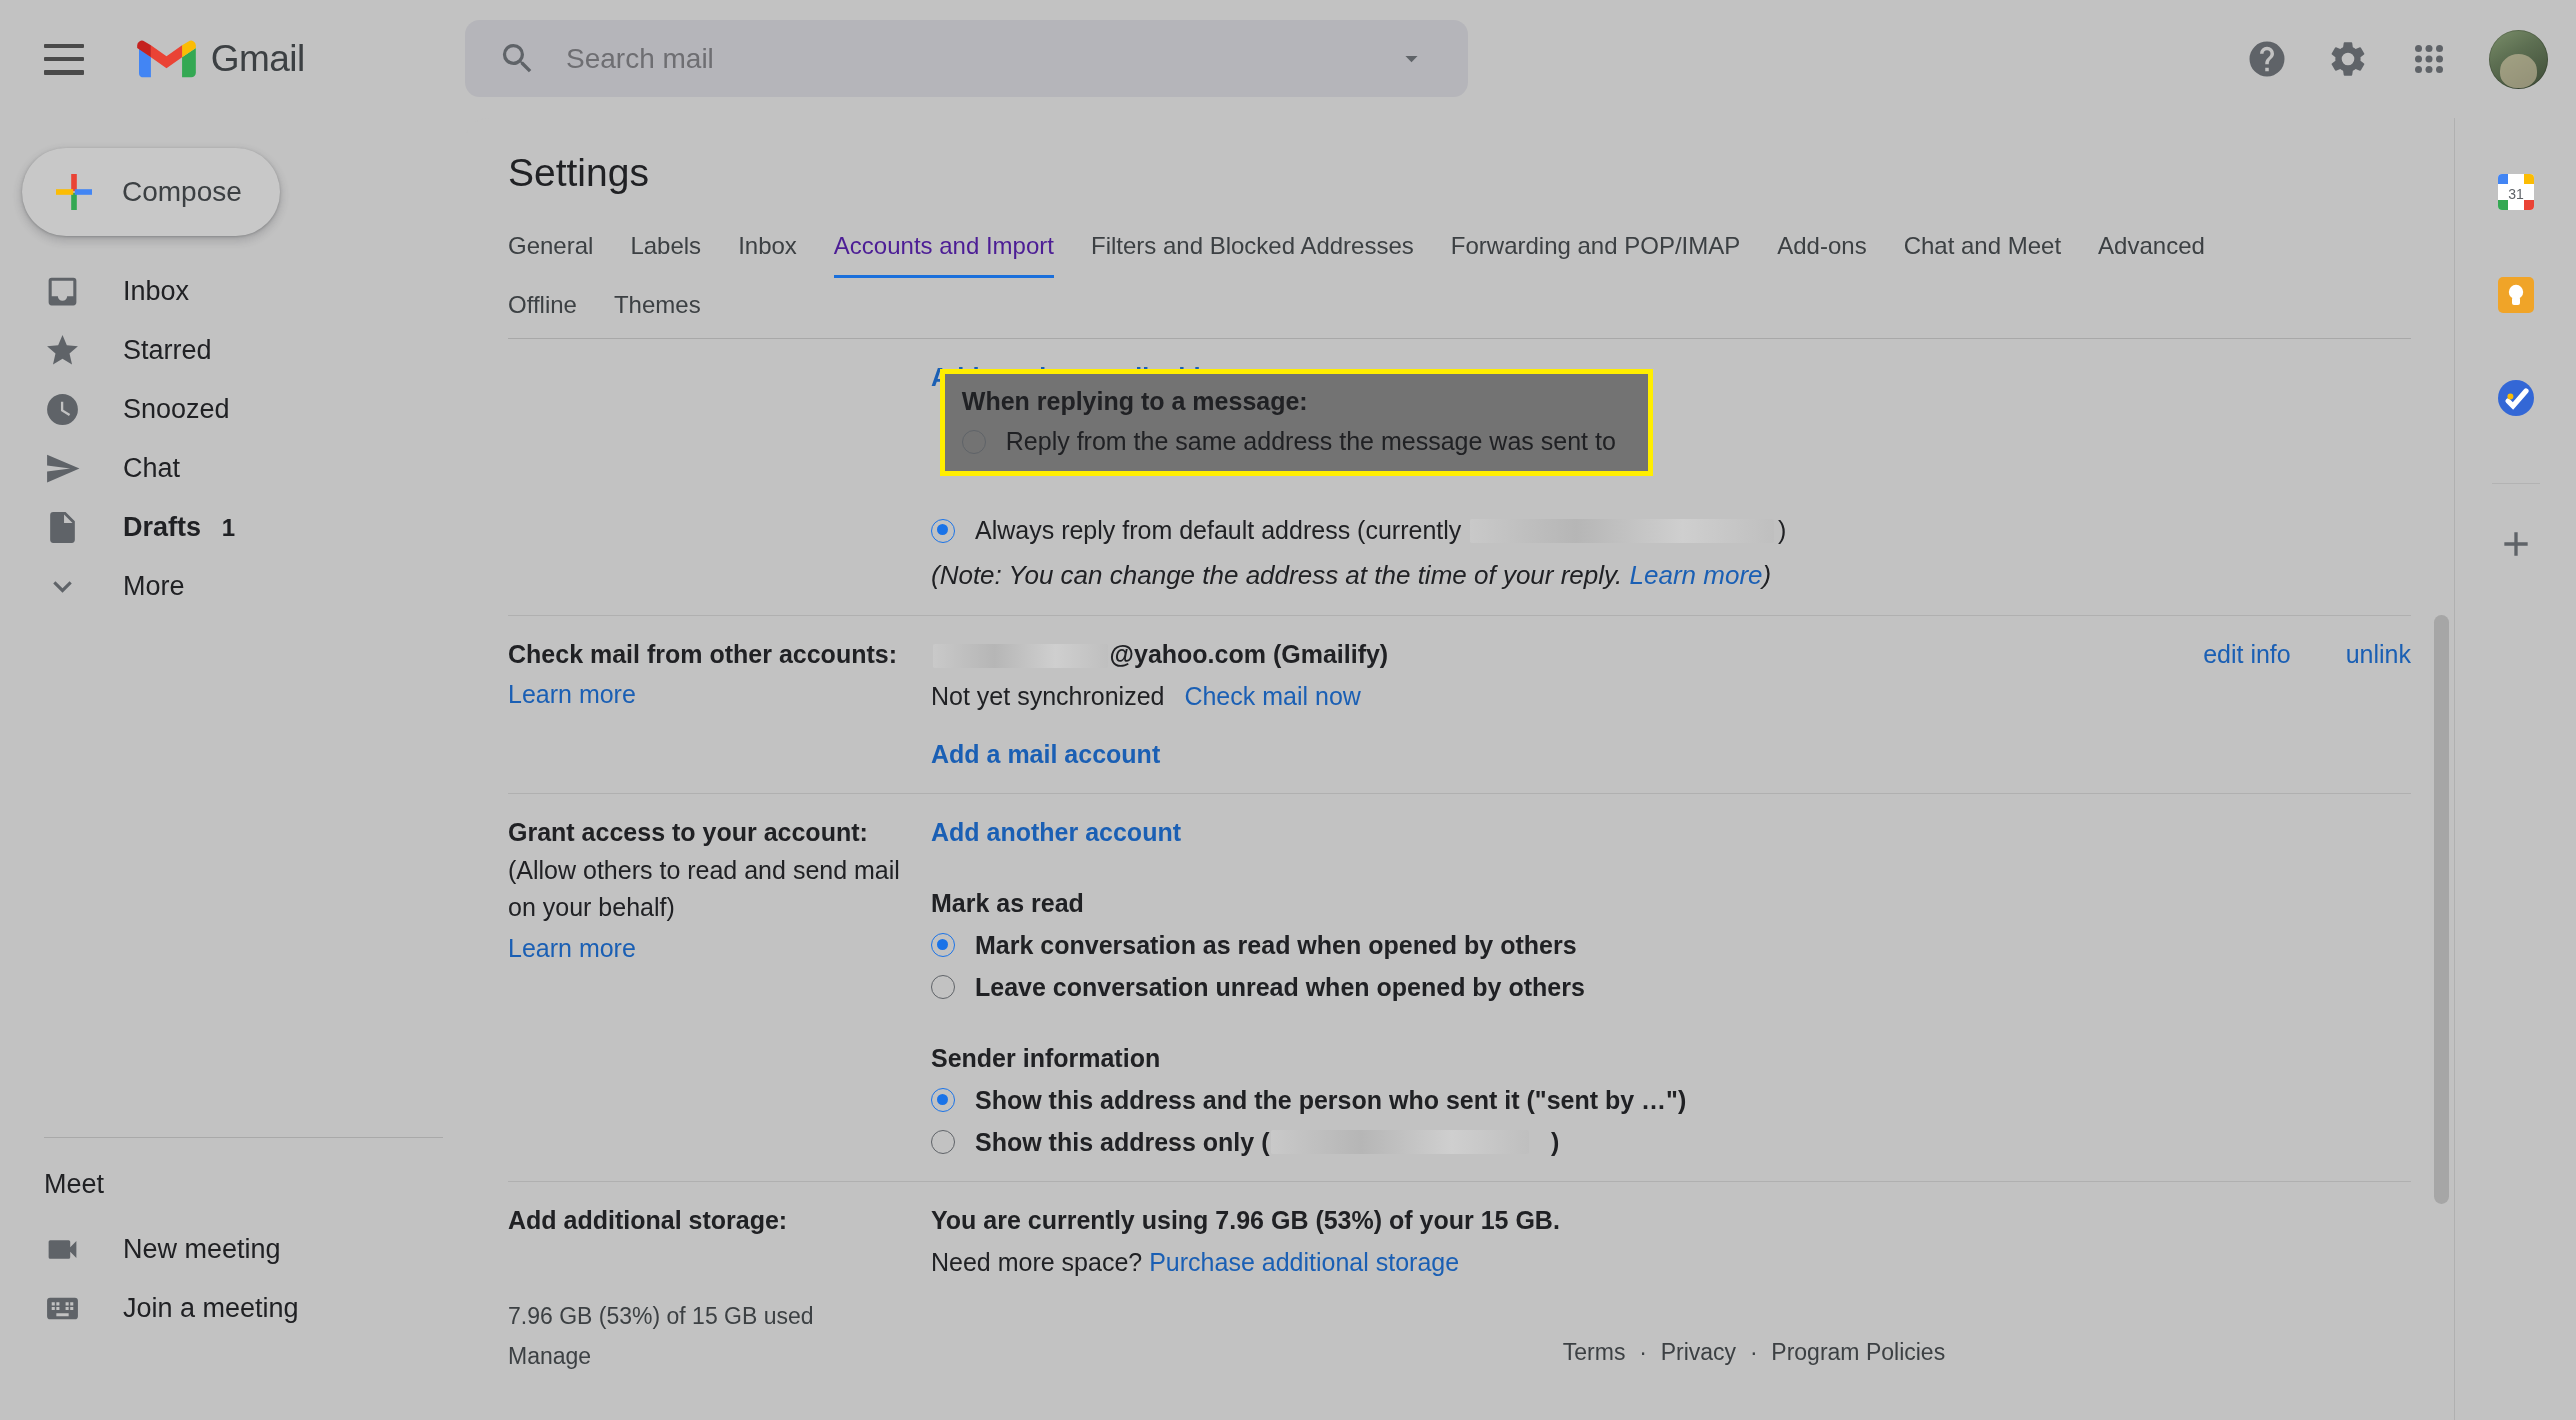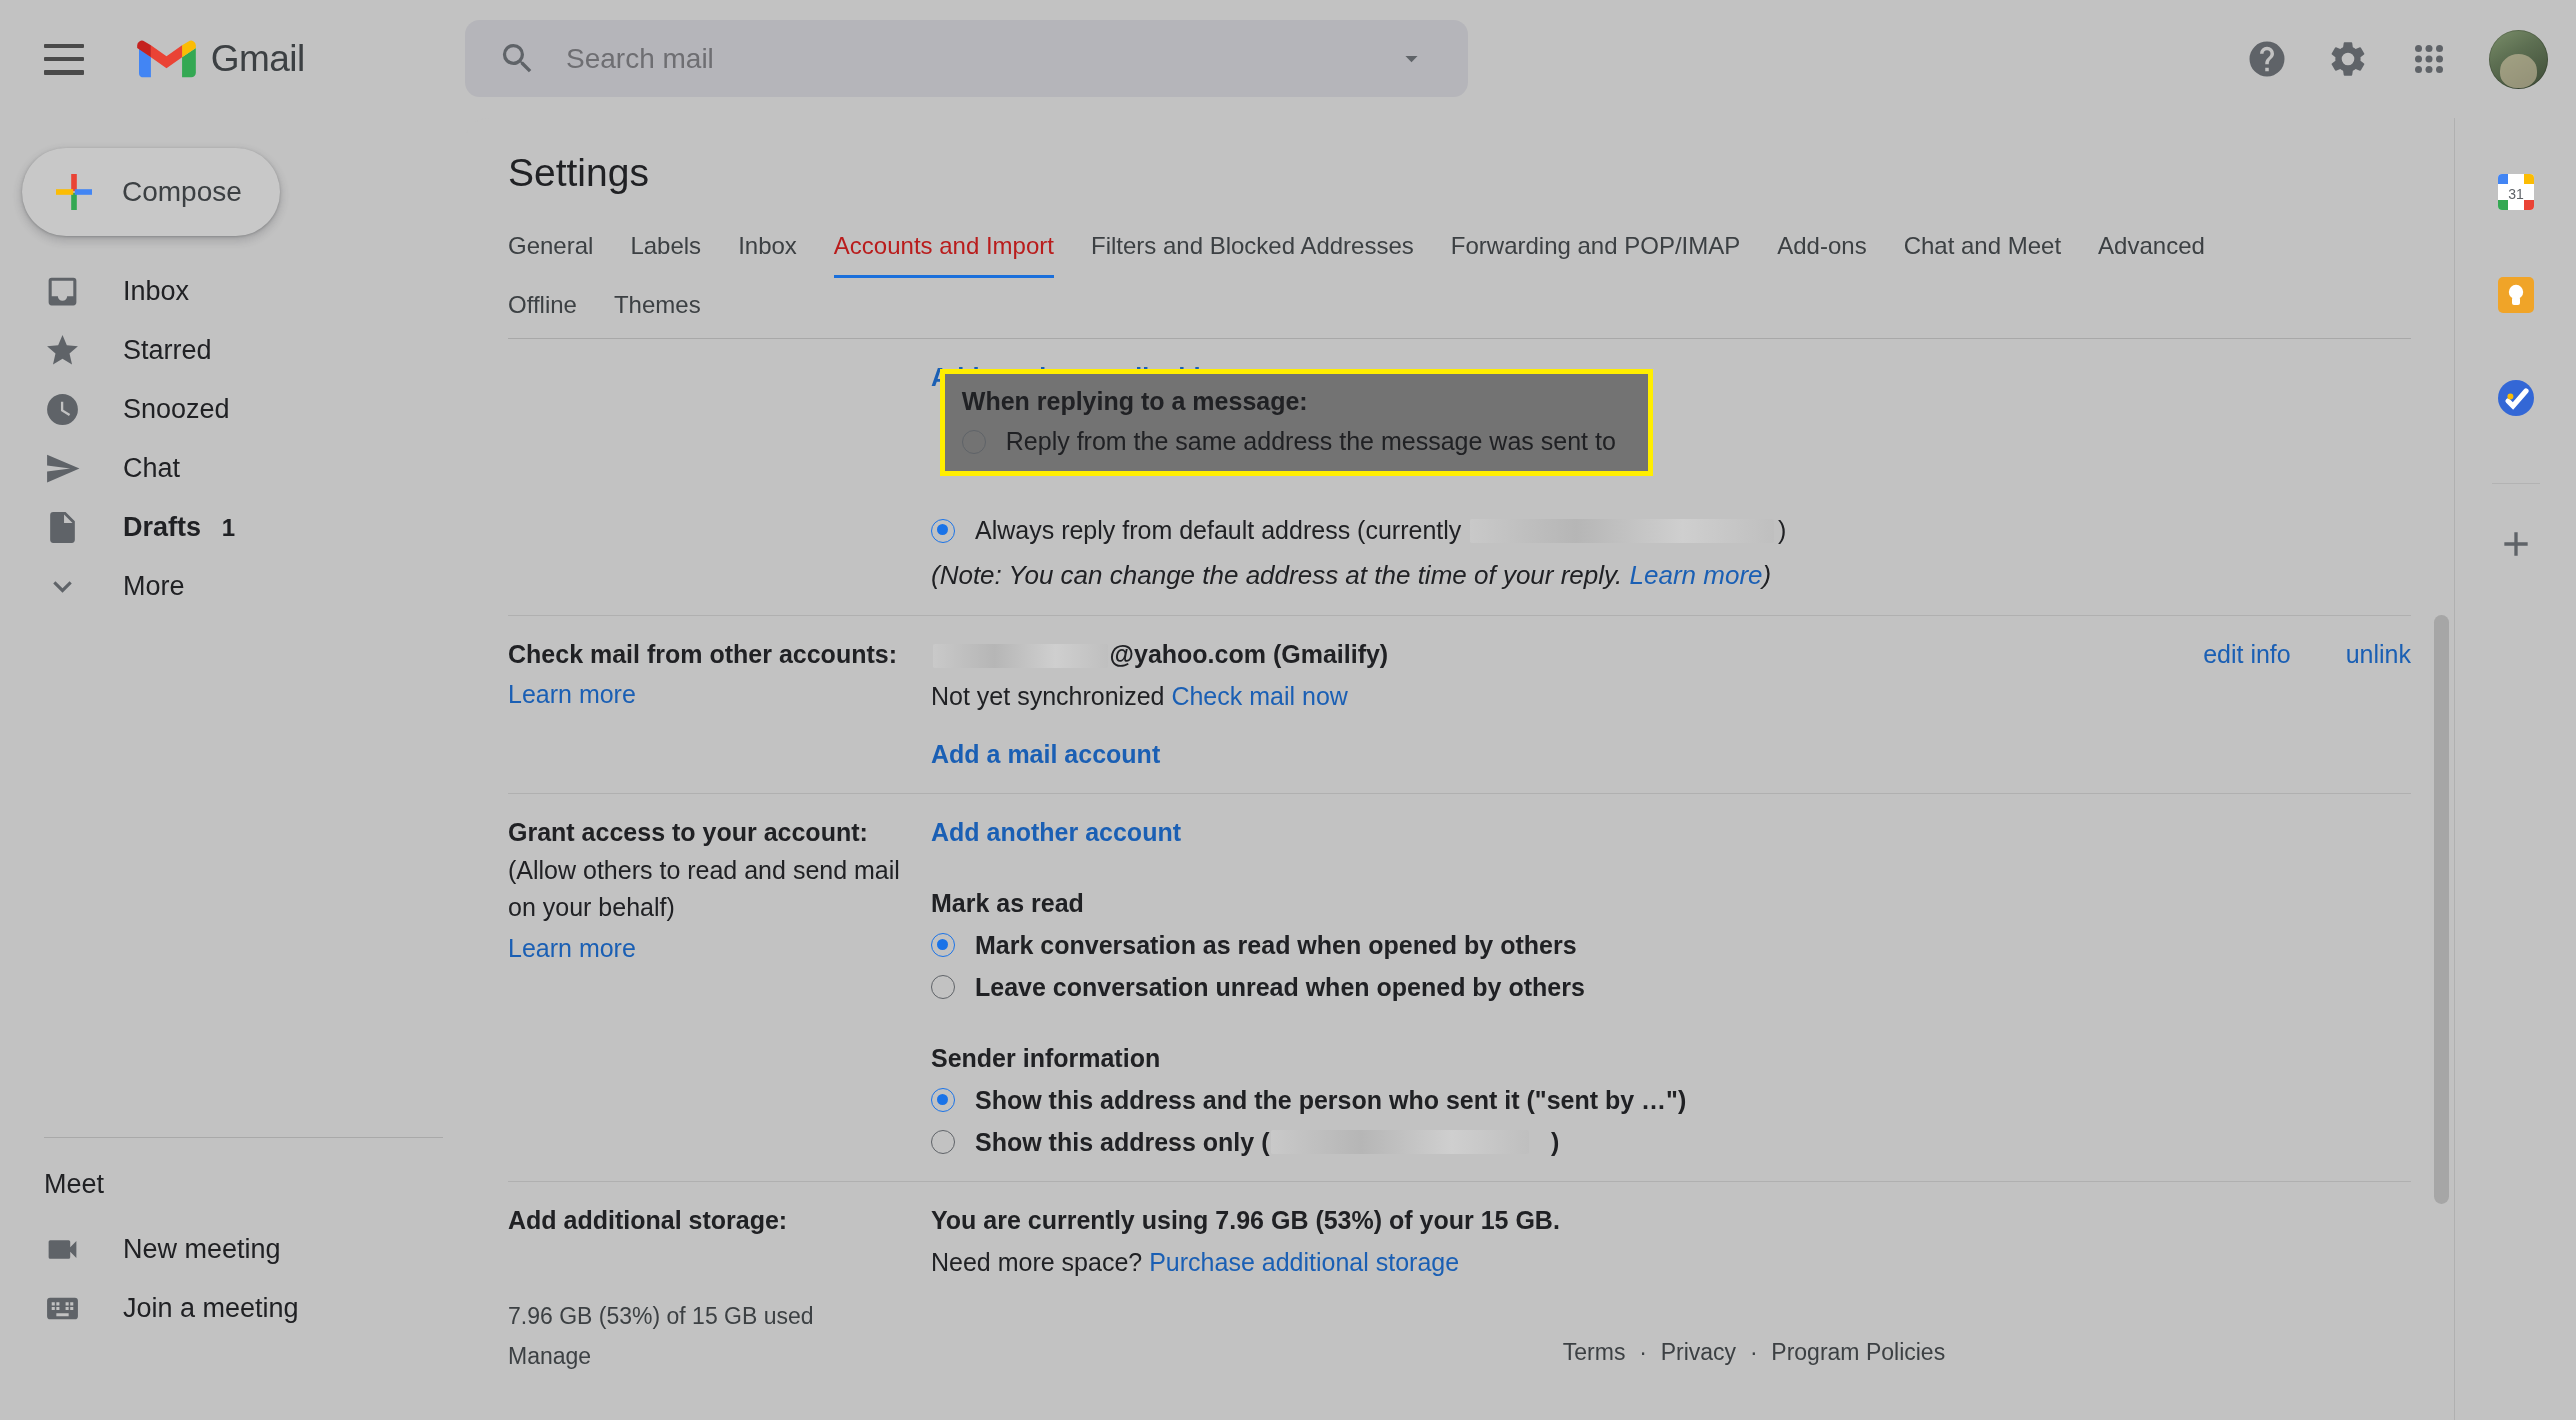--- a/index.html
+++ b/index.html
@@ -152,21 +152,21 @@
   .tab {
     font-size: 24px;
     color: #3c4043;
     padding: 11px 0 14.7px 0;
     margin-right: 37px;
     cursor: pointer;
     white-space: nowrap;
     border-bottom: 3.7px solid transparent;
   }
   .tab.active {
-    color: #b91c1c;
+    color: #4c1d95;
     border-bottom-color: #1a6fdb;
   }
   .tabrow.second .tab { padding-top: 13px; padding-bottom: 16.6px; }
 
   .content {
     position: relative;
     margin: 0 43px;
     height: 1086px;
   }
 
@@ -460,21 +460,21 @@
         <div style="margin-top:11px;">
           <span class="lnk">Learn more</span>
         </div>
       </div>
       <div class="col-body" style="position:relative;">
         <div>
           <span class="redacted" style="width:175px;"></span><b>@yahoo.com (Gmailify)</b>
         </div>
         <div style="margin-top:13px;">
           <span>Not yet synchronized</span>
-          <span class="lnk" style="">Check mail now</span>
+          <span class="lnk" style="margin-left:13px;">Check mail now</span>
         </div>
         <div style="margin-top:29px;">
           <span class="lnk bold">Add a mail account</span>
         </div>
         <div style="position:absolute; right:0; top:24px;">
           <span class="lnk">edit info</span>
           <span class="lnk" style="margin-left:48px;">unlink</span>
         </div>
       </div>
     </div>

